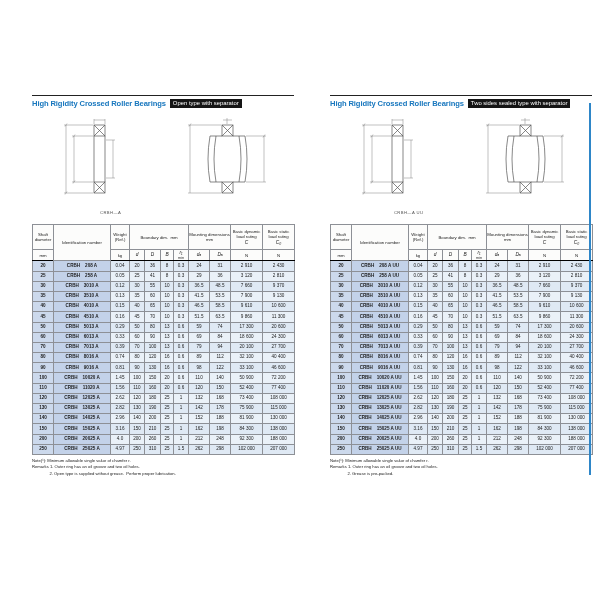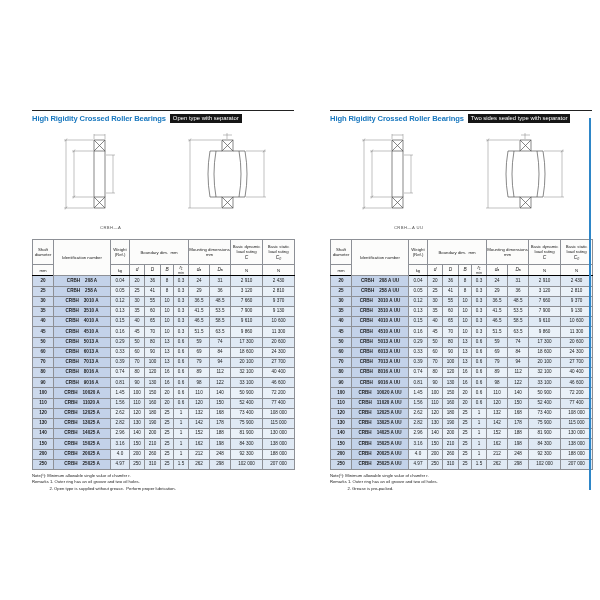--- a/index.html
+++ b/index.html
@@ -1,18 +1,18 @@
 <!DOCTYPE html>
 <html><head>
 <meta charset="utf-8">
 <style>
   html,body{margin:0;padding:0;}
   body{width:600px;height:600px;overflow:hidden;background:#ffffff;position:relative;
        font-family:"Liberation Sans", sans-serif;color:#1a1a1a;}
-  .page{position:absolute;top:110px;width:262px;}
+  .page{position:absolute;top:95px;width:262px;}
   #page-0{left:32px;} #page-1{left:330px;}
   .toprule{border-top:1.6px solid #222;margin-bottom:3px;}
   .titlebar{display:flex;align-items:center;gap:4px;white-space:nowrap;}
   .title{color:#1877be;font-weight:bold;font-size:7.6px;letter-spacing:-0.1px;}
   .badge{background:#151515;color:#fff;font-size:5.9px;padding:1.5px 3px 2px 3px;line-height:1;}
   .figures{display:flex;justify-content:center;align-items:flex-start;gap:34px;height:92px;margin-top:8px;}
   .figcaption{width:60%;text-align:center;font-size:4.2px;color:#555;letter-spacing:.4px;margin-top:2px;}
   svg{display:block;}
   .svgline{stroke:#555;stroke-width:.7;fill:none;}
   .svgthin{stroke:#777;stroke-width:.45;fill:none;}

